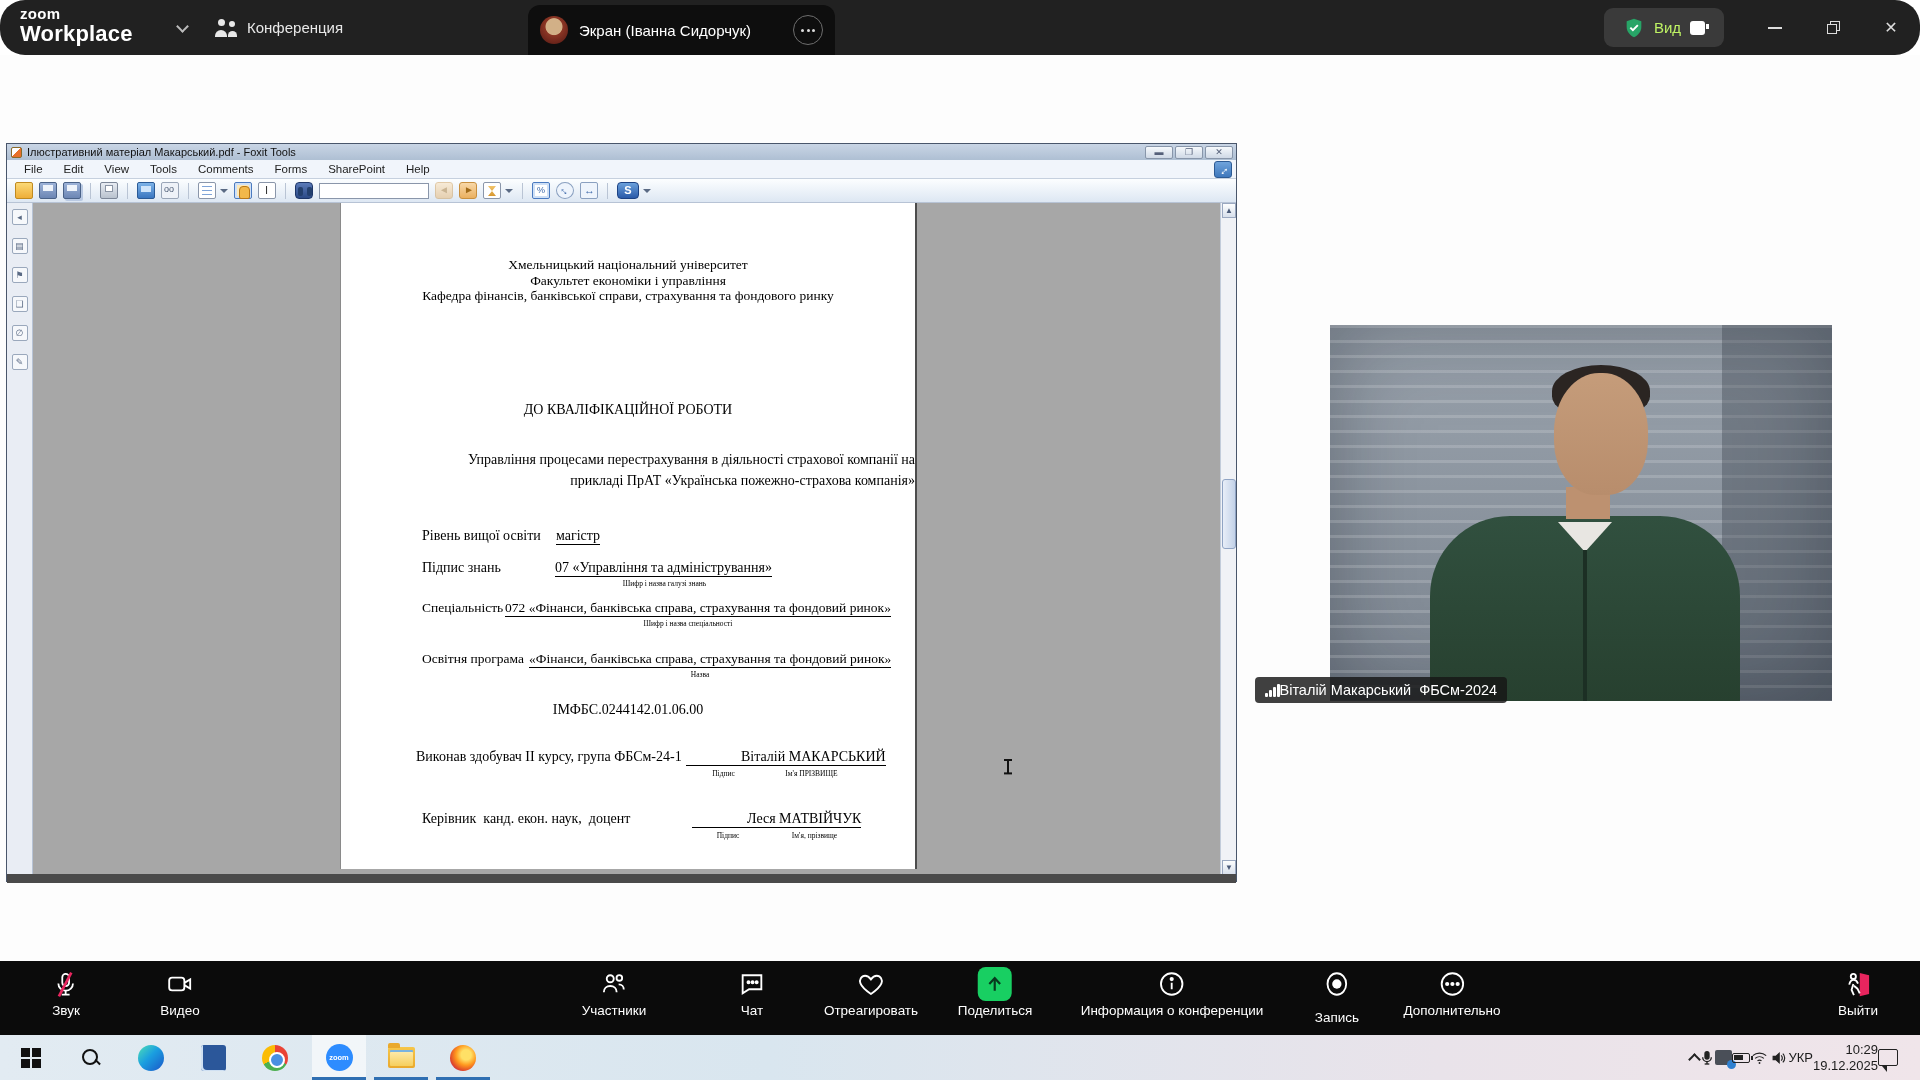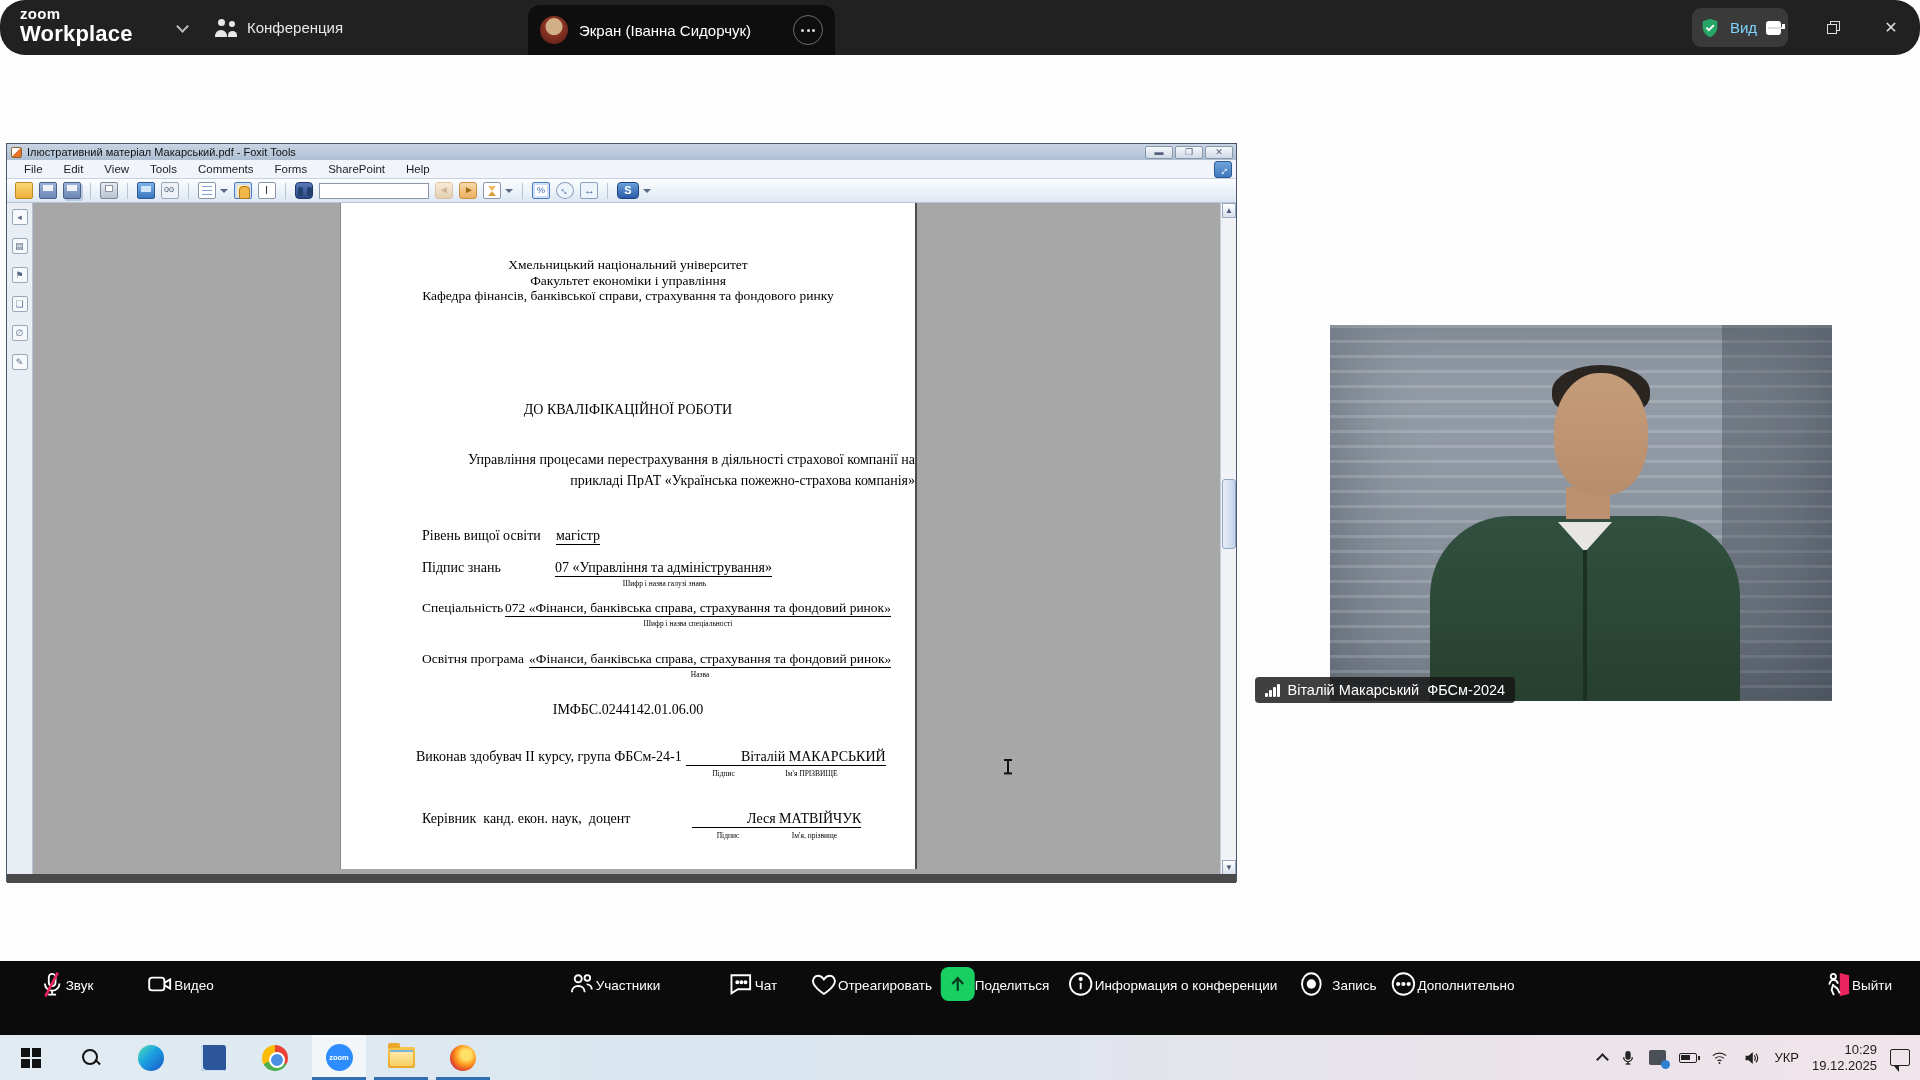--- a/index.html
+++ b/index.html
@@ -20,21 +20,21 @@
   .people-glyph { width:22px; height:18px; position:relative; }
   .people-glyph i { position:absolute; background:#e8e8e8; border-radius:50%; }
   .people-glyph .h1 { width:7px; height:7px; left:3px; top:0; }
   .people-glyph .h2 { width:6px; height:6px; right:2px; top:2px; }
   .people-glyph .b1 { width:12px; height:7px; left:0; bottom:0; border-radius:6px 6px 0 0; }
   .people-glyph .b2 { width:9px; height:6px; right:0; bottom:0; border-radius:5px 5px 0 0; }
   .tab.screen { left:528px; width:307px; top:5px; height:50px; background:#0e0e0e; border-radius:12px 12px 0 0; color:#fff; padding:0 12px; gap:11px; }
   .avatar { width:28px; height:28px; border-radius:50%; background:radial-gradient(circle at 50% 38%, #d2b087 0 36%, #8a3524 40%, #5c1d16 90%); flex:0 0 auto; }
   .tab-more { margin-left:auto; width:30px; height:30px; border:1.5px solid #6d6d6d; border-radius:50%; display:flex; align-items:center; justify-content:center; gap:2.5px; }
   .tab-more i { width:3px; height:3px; border-radius:50%; background:#ddd; }
-  .view-pill { position:absolute; left:1692px; top:8px; width:96px; height:39px; background:#3a3a3a; border-radius:9px; display:flex; align-items:center; justify-content:center; gap:9px; color:#7dd3fc; font-size:15px; }
+  .view-pill { position:absolute; left:1604px; top:8px; width:120px; height:39px; background:#3a3a3a; border-radius:9px; display:flex; align-items:center; justify-content:center; gap:9px; color:#bef264; font-size:15px; }
   .win-ctl { position:absolute; top:0; width:46px; height:55px; display:flex; align-items:center; justify-content:center; color:#ddd; font-size:16px; }
   .wc-min { left:1752px; } .wc-max { left:1810px; } .wc-close { left:1868px; }
   .wc-min i { width:14px; height:2px; background:#ddd; display:block; }
   .restore-glyph { position:relative; width:13px; height:13px; }
   .restore-glyph i { position:absolute; border:1.6px solid #ddd; width:10px; height:10px; }
   .restore-glyph .back { right:0; top:0; } .restore-glyph .front { left:0; bottom:0; background:#212121; }
   .layout-glyph { width:15px; height:14px; border-radius:3px; background:#fff; position:relative; }
   .layout-glyph i { position:absolute; right:-4px; top:3px; width:3px; height:5px; background:#fff; }
 
   
@@ -110,28 +110,28 @@
   .video { position:absolute; left:1330px; top:270px; width:502px; height:376px; overflow:hidden; background:linear-gradient(180deg,#9aa3ad,#7c8590); box-shadow:inset 0 0 90px rgba(10,15,25,.35); }
   .blinds { position:absolute; inset:0; background:repeating-linear-gradient(180deg, rgba(255,255,255,.16) 0 3px, rgba(0,0,0,0) 3px 15px); }
   .wall-dark { position:absolute; right:0; top:0; width:110px; height:100%; background:rgba(30,36,48,.28); }
   .p-body { position:absolute; left:100px; bottom:0; width:310px; height:185px; background:linear-gradient(#31503f,#27402f); border-radius:80px 80px 0 0; }
   .p-collar { position:absolute; left:128px; top:6px; width:0; height:0; border-left:27px solid transparent; border-right:27px solid transparent; border-top:30px solid #e8e6e2; }
   .p-zip { position:absolute; left:153px; top:34px; width:4px; height:151px; background:#1c2f24; }
   .p-neck { position:absolute; left:236px; top:162px; width:44px; height:32px; background:#bd9170; }
   .p-head { position:absolute; left:224px; top:48px; width:94px; height:122px; background:linear-gradient(#c59c7a,#b88d6c); border-radius:48% 48% 44% 44%; }
   .p-hair { position:absolute; left:222px; top:40px; width:98px; height:52px; background:#2b2522; border-radius:50% 50% 40% 40%; }
   .p-hair::after { content:""; position:absolute; left:6px; bottom:-6px; width:86px; height:26px; background:#c59c7a; border-radius:50% 50% 0 0; }
-  .name-tag { position:absolute; left:1255px; top:622px; height:26px; background:rgba(22,22,22,.82); border-radius:4px; display:flex; align-items:center; gap:8px; padding:0 10px; color:#fff; font-size:14.5px; white-space:pre; }
+  .name-tag { position:absolute; left:1255px; top:622px; height:26px; background:rgba(22,22,22,.82); border-radius:4px; display:flex; align-items:center; padding:0 10px; color:#fff; font-size:14.5px; white-space:pre; }
   .bars { display:flex; align-items:flex-end; gap:1.5px; height:14px; }
   .bars i { width:2.5px; background:#fff; border-radius:1px; }
   .bars .b1{height:4px;} .bars .b2{height:7px;} .bars .b3{height:10px;} .bars .b4{height:13px;}
 
   
   .bottombar { position:absolute; left:0; top:961px; width:1920px; height:74px; background:#0b0b0b; }
-  .zbtn { position:absolute; top:7px; transform:translateX(-50%); display:flex; flex-direction:row; align-items:center; color:#fff; }
+  .zbtn { position:absolute; top:7px; transform:translateX(-50%); display:flex; flex-direction:column; align-items:center; color:#fff; }
   .zbtn .ic { height:32px; display:flex; align-items:center; justify-content:center; }
   .zbtn .lbl { font-size:13.5px; margin-top:3px; white-space:nowrap; }
   .share-ic { width:34px; height:34px; background:#18cf62; border-radius:8px; display:flex; align-items:center; justify-content:center; }
 
   
   .taskbar { position:absolute; left:0; top:1035px; width:1920px; height:45px; background:linear-gradient(90deg,#e2ebf2 0%,#d9e6ef 40%,#e9e3ea 75%,#f0e5ea 100%); }
   .tb-tile { position:absolute; top:0; width:54px; height:45px; display:flex; align-items:center; justify-content:center; }
   .tb-tile.active { background:rgba(255,255,255,.6); }
   .tb-tile.open::after { content:""; position:absolute; left:0; bottom:0; width:100%; height:3px; background:#2f6fb2; }
   .win-logo { display:grid; grid-template-columns:9px 9px; grid-template-rows:9px 9px; gap:2px; }
@@ -142,21 +142,21 @@
   .edge-ico { width:26px; height:26px; border-radius:50%; background:linear-gradient(135deg,#4fe0b5 0%,#1a9fe0 45%,#1a56c8 100%); }
   .word-ico { width:25px; height:26px; background:#2b579a; border-radius:3px; color:#fff; font-weight:bold; font-size:15px; display:flex; align-items:center; justify-content:center; box-shadow:3px -2px 0 -1px #cfe0f2 inset; }
   .chrome-ico { width:26px; height:26px; border-radius:50%; background:conic-gradient(#ea4335 0 120deg,#4caf50 120deg 240deg,#fbbc05 240deg 360deg); position:relative; }
   .chrome-ico::after { content:""; position:absolute; left:7px; top:7px; width:12px; height:12px; background:#4a90e2; border:2px solid #fff; border-radius:50%; }
   .zoomapp-ico { width:27px; height:27px; border-radius:50%; background:#2d8cff; color:#fff; font-size:7.5px; font-weight:bold; display:flex; align-items:center; justify-content:center; }
   .zoomapp-ico::before { content:"zoom"; }
   .folder-ico { position:relative; width:27px; height:21px; background:linear-gradient(#f6c64a,#eaa92c); border-radius:2px; }
   .folder-ico::before { content:""; position:absolute; left:0; top:-4px; width:12px; height:5px; background:#eaa92c; border-radius:2px 2px 0 0; }
   .folder-ico::after { content:""; position:absolute; left:2px; top:5px; right:2px; bottom:2px; background:linear-gradient(#fde9a8,#f6cf5e); border-radius:1px; box-shadow:0 -2px 0 #7ab3e0; }
   .firefox-ico { width:26px; height:26px; border-radius:50%; background:radial-gradient(circle at 62% 38%, #ffe066 0 22%, #ff9a1f 45%, #e0482a 70%, #a22a8e 90%, #5a2aa0 100%); }
-  .tray { position:absolute; right:0; top:0; height:45px; display:flex; align-items:center; gap:13px; padding-right:10px; color:#1c1c1c; }
+  .tray { position:absolute; right:12px; top:0; height:45px; display:flex; align-items:center; padding-right:10px; color:#1c1c1c; }
   .tray .tchev { width:9px; height:9px; border-left:2px solid #222; border-top:2px solid #222; transform:rotate(45deg); margin-top:4px; }
   .tray-txt { font-size:13px; }
   .clock { text-align:right; font-size:13px; line-height:16px; }
   .tray-ic { display:flex; align-items:center; }
   .notif-ico { width:20px; height:17px; border:1.8px solid #222; border-radius:2px; position:relative; background:transparent; }
   .notif-ico::after { content:""; position:absolute; left:3px; bottom:-7px; width:0; height:0; border-left:5px solid transparent; border-right:0 solid transparent; border-top:6px solid #222; }
   .teams-ico { position:relative; width:17px; height:15px; background:#4a4f58; border-radius:2px; }
   .teams-ico::after { content:""; position:absolute; right:-4px; bottom:-4px; width:9px; height:9px; background:#2f80d0; border-radius:50%; }
   .batt-ico { position:relative; width:18px; height:10px; border:1.6px solid #222; border-radius:2px; }
   .batt-ico::before { content:""; position:absolute; right:-4px; top:2px; width:2.4px; height:4px; background:#222; }

